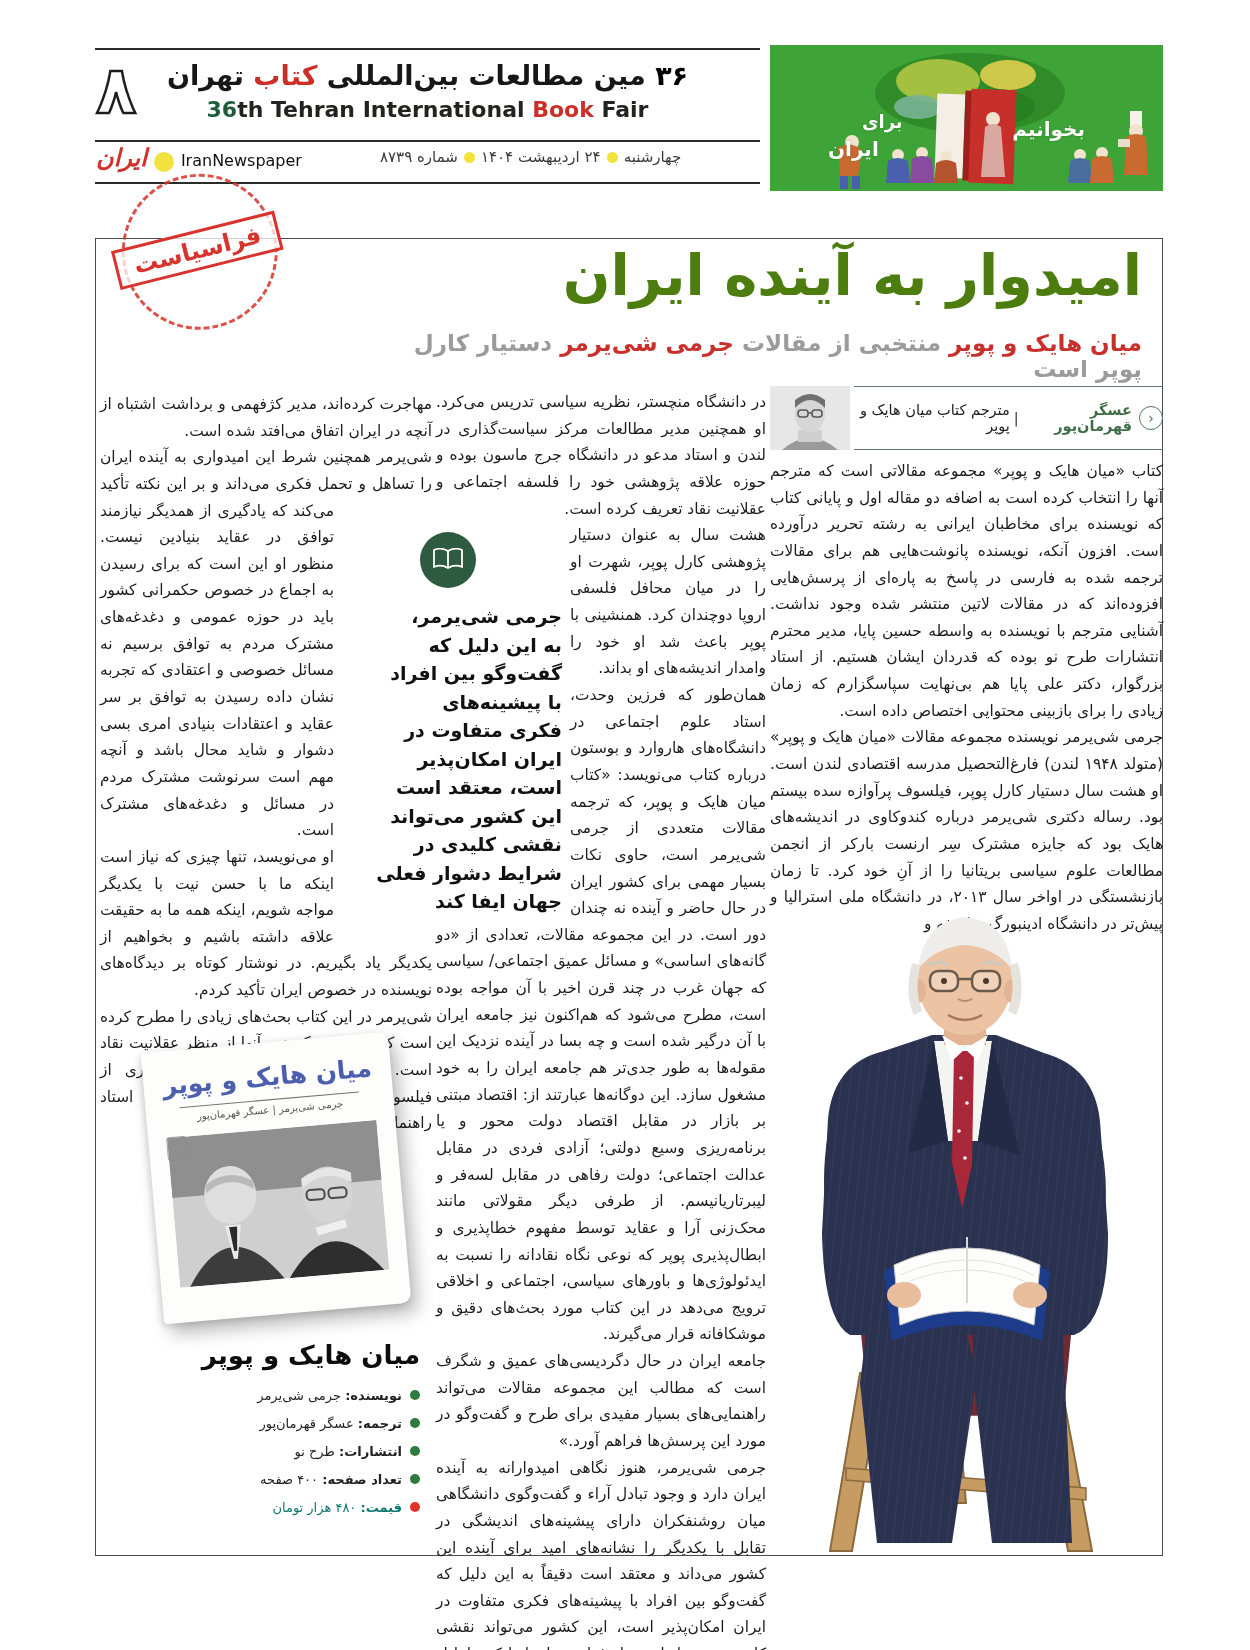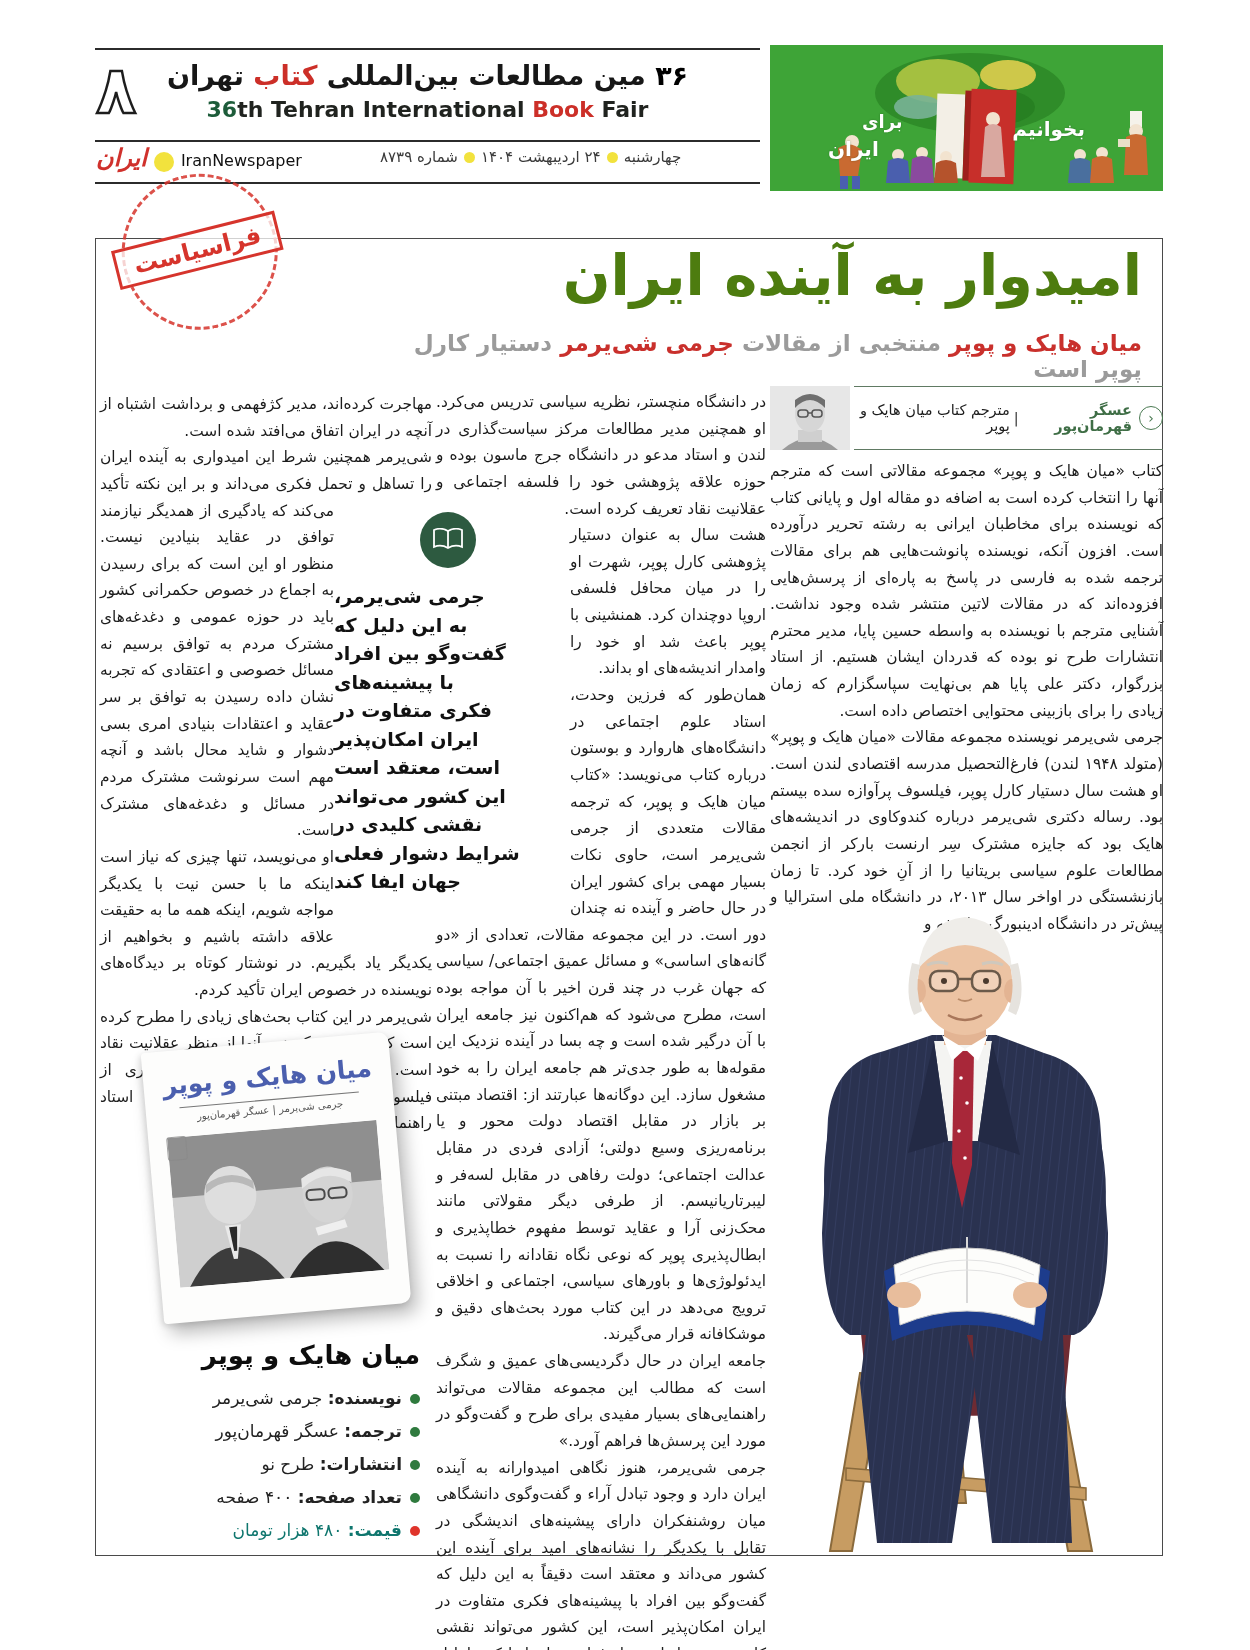--- a/index.html
+++ b/index.html
@@ -52,38 +52,38 @@
   .byline-sep{color:#333;margin:0 4px;}
   
   .col{position:absolute;direction:rtl;text-align:justify;font-size:15.4px;line-height:1.73;color:#1b1b1b;}
   .col p{margin:0;}
   .col-right{left:770px;top:458px;width:393px;}
   .col-middle{left:436px;top:389px;width:330px;}
   .col-left{left:100px;top:391px;width:332px;}
   .fspace-r{float:right;width:98px;height:428px;}
   .fspace-l{float:left;width:134px;height:374px;}
   
-  .pullquote{left:334px;top:512px;width:228px;text-align:left;direction:rtl;}
+  .pullquote{left:334px;top:532px;width:228px;text-align:right;direction:rtl;}
   .pq-icon{width:56px;height:56px;border-radius:50%;background:#2d5a40;margin:0 auto 14px;
            display:flex;align-items:center;justify-content:center;}
   .pq-text{font-size:19px;font-weight:bold;color:#111;line-height:1.5;white-space:pre-line;}
   
   .cover{left:152px;top:1042px;width:248px;height:272px;background:#fdfdfc;transform:rotate(-5deg);
          border-radius:4px 10px 10px 4px;box-shadow:6px 10px 18px rgba(0,0,0,.28),-2px 2px 6px rgba(0,0,0,.12);
          direction:rtl;text-align:center;overflow:hidden;}
   .cover-title{margin-top:20px;font-size:25px;font-weight:bold;color:#4b5fae;}
   .cover-line{width:180px;height:1px;background:#777;margin:8px auto 4px;}
   .cover-byline{font-size:10px;color:#555;}
   .pub-mark{position:absolute;left:18px;top:86px;width:18px;height:22px;border:1.5px solid #8a8a8a;
             border-radius:3px;opacity:.8;}
   .cover-photo{margin:14px auto 0;width:210px;height:150px;}
   
   .bookinfo{left:120px;top:1340px;width:300px;direction:rtl;text-align:right;}
   .bi-title{font-size:26px;font-weight:900;color:#0d0d0d;margin-bottom:18px;}
-  .bi-item{font-size:17px;margin-bottom:13px;color:#222;}
+  .bi-item{font-size:13px;margin-bottom:13px;color:#222;}
   .bi-bullet{display:inline-block;width:10px;height:10px;border-radius:50%;background:#2f7a3e;margin-left:8px;}
   .bi-item b{font-weight:bold;}
   .bi-item.red, .bi-item.red b{color:#0f766e;}
   .bi-item.red .bi-bullet{background:#df342b;}
   
   .main-photo{left:742px;top:903px;width:421px;height:651px;}
 </style>
 </head>
 <body>
 

